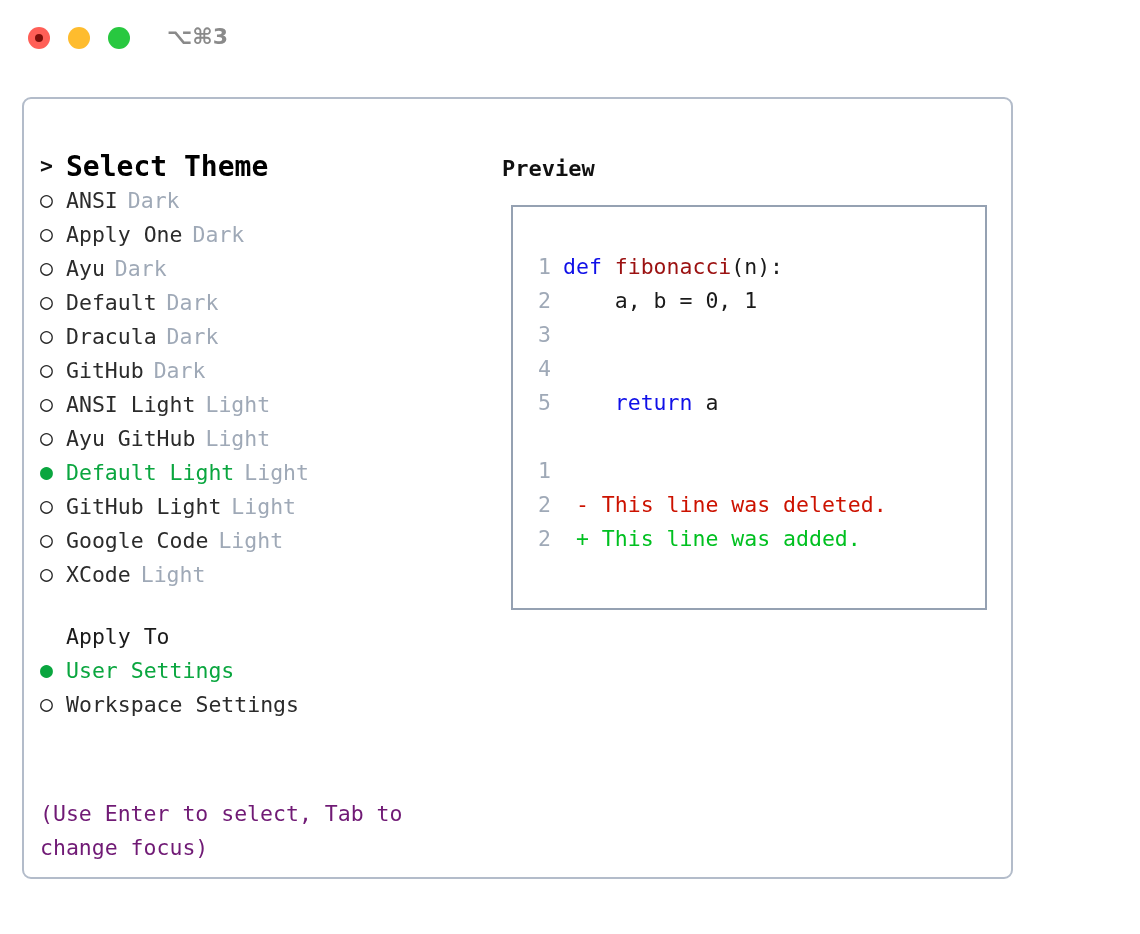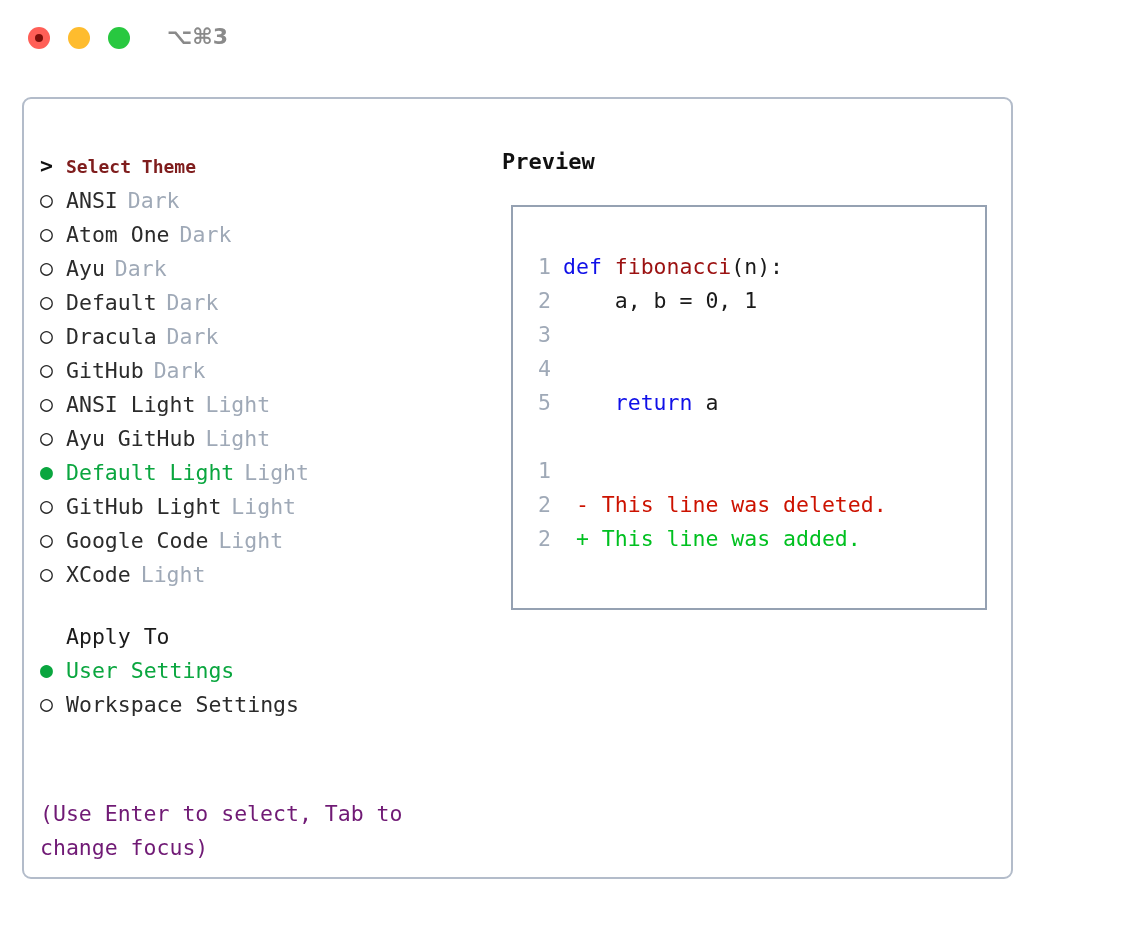--- a/index.html
+++ b/index.html
@@ -89,22 +89,22 @@
     font-size: 21.5px;
     line-height: 1;
   }
   .marker-radio-off { color: #2b2b2b; }
   .marker-radio-on  { color: #0aa63f; }
   .marker-caret     { color: #111111; font-weight: bold; }
   .marker-blank     { color: transparent; }
 
   .section-title {
     font-weight: bold;
-    color: #7f1d1d;
-    font-size: 18px;
+    color: #000000;
+    font-size: 28px;
   }
   .item-label { color: #2b2b2b; }
   .item-label.selected { color: #0aa63f; }
   .item-variant {
     color: #9fa9b7;
     margin-left: 10px;
   }
   .group-header {
     color: #1a1a1a;
     font-size: 21.5px;
@@ -124,21 +124,21 @@
   
   .right-col {
     position: absolute;
     left: 478px; top: 50px;
     width: 500px;
   }
   .preview-title {
     font-size: 22px;
     font-weight: bold;
     color: #111111;
-    margin: 0 0 37px 0;
+    margin: 7px 0 37px 0;
     height: 22px;
   }
   .preview-box {
     position: absolute;
     left: 9px; top: 56px;
     width: 476px; height: 405px;
     border: 2px solid #95a1b2;
     box-sizing: border-box;
     background: #ffffff;
   }
@@ -195,21 +195,21 @@
       </div>
 
       <div id="theme-items">
           <div class="row">
             <span class="marker marker-radio-off">○</span>
             <span class="item-label">ANSI</span>
             <span class="item-variant">Dark</span>
           </div>
           <div class="row">
             <span class="marker marker-radio-off">○</span>
-            <span class="item-label">Atom One</span>
+            <span class="item-label">Apply One</span>
             <span class="item-variant">Dark</span>
           </div>
           <div class="row">
             <span class="marker marker-radio-off">○</span>
             <span class="item-label">Ayu</span>
             <span class="item-variant">Dark</span>
           </div>
           <div class="row">
             <span class="marker marker-radio-off">○</span>
             <span class="item-label">Default</span>

